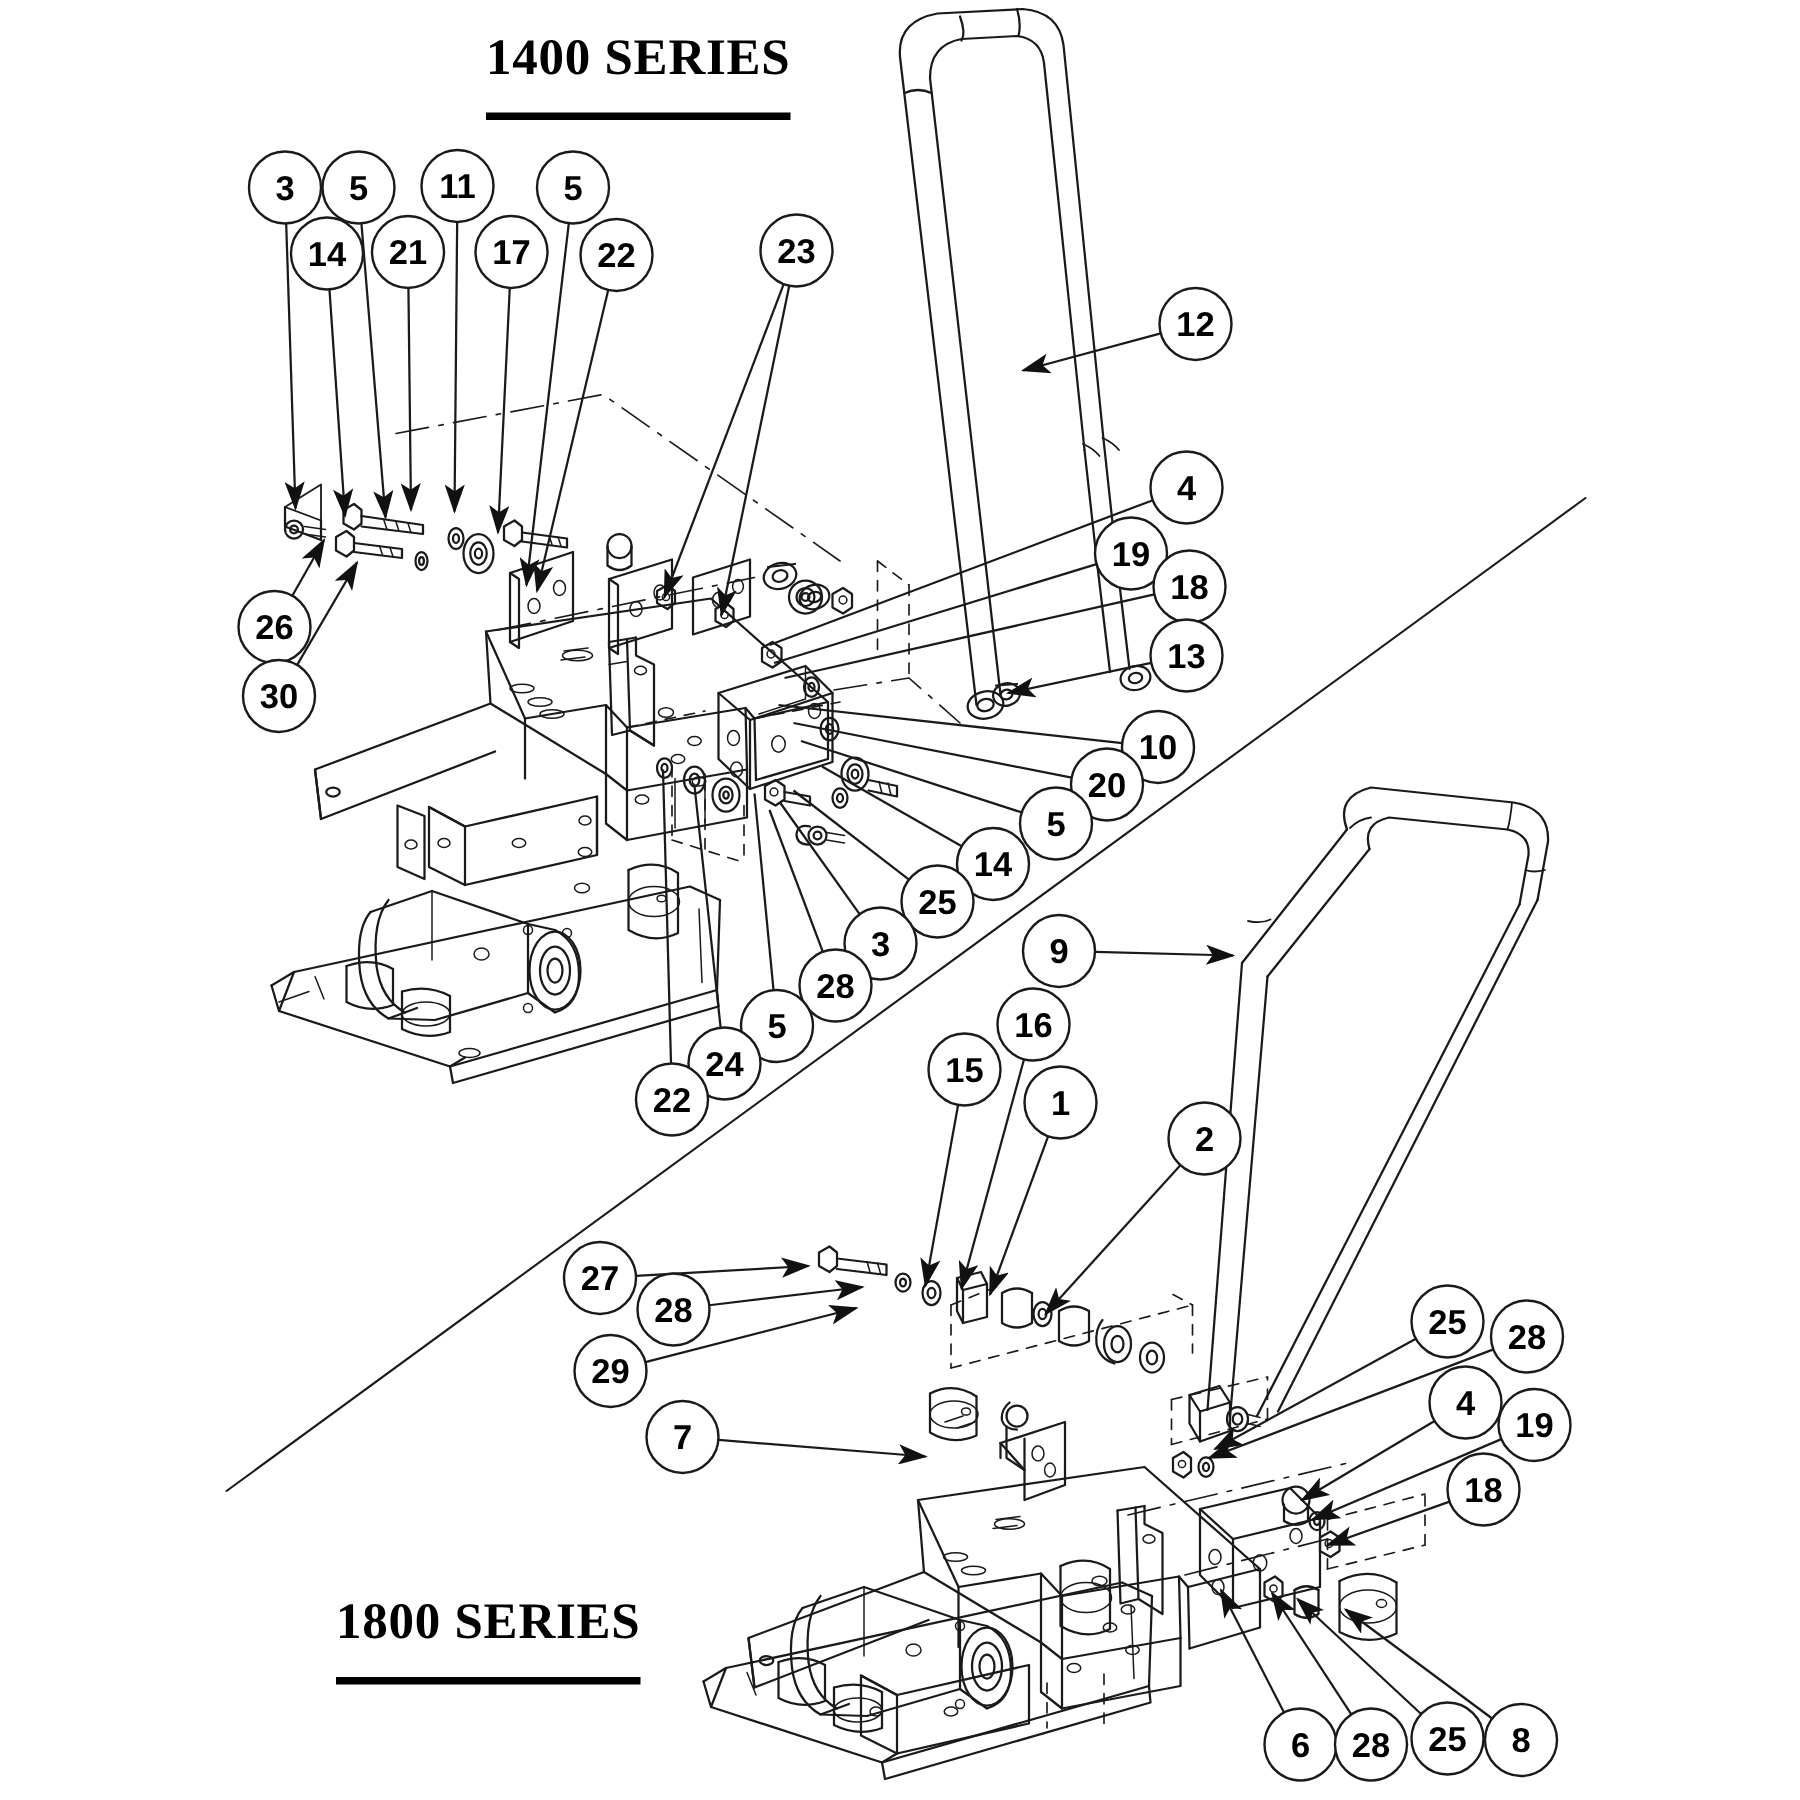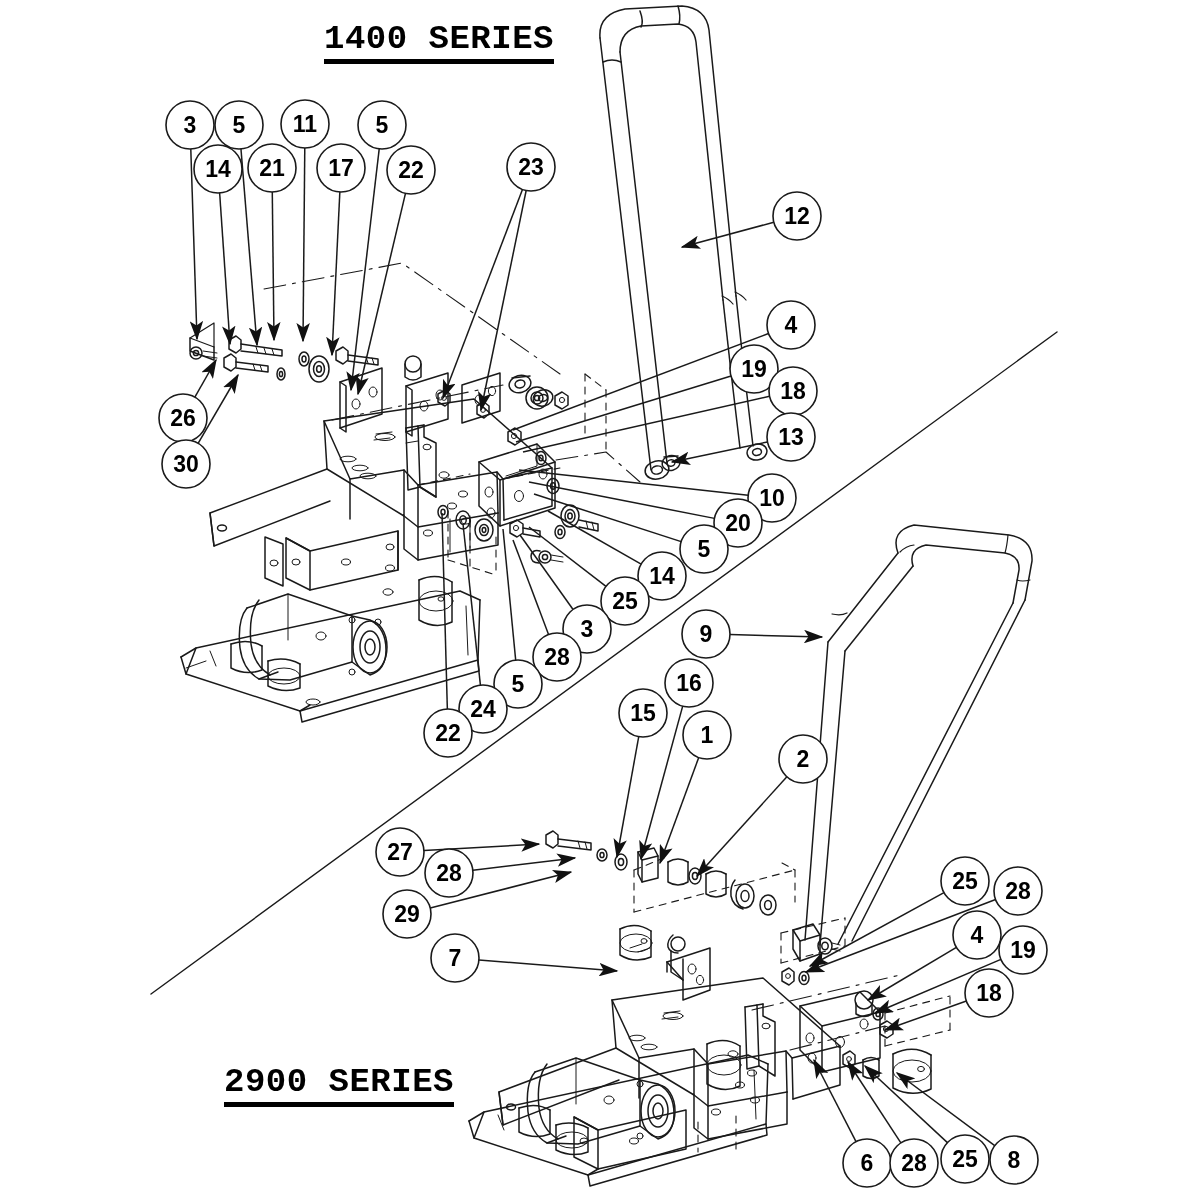--- a/index.html
+++ b/index.html
@@ -1,22 +1,22 @@
 <!DOCTYPE html>
 <html><head>
 <meta charset="utf-8">
 <title>Parts Diagram</title>
 <style>
   html,body{margin:0;padding:0;background:#fff;}
   body{width:1200px;height:1200px;font-family:"Liberation Sans",sans-serif;overflow:hidden;}
   #stage{position:relative;width:1200px;height:1200px;background:#fff;}
   #stage svg{position:absolute;left:0;top:0;}
   .ttl{position:absolute;font-weight:bold;font-size:34px;letter-spacing:0.5px;color:#000;
-       font-family:Liberation Mono, monospace;white-space:nowrap;border-bottom:5px solid #000;
-       padding-bottom:2px;line-height:1.02;}
+       font-family:Liberation Serif, serif;white-space:nowrap;border-bottom:5px solid #000;
+       padding-bottom:18px;line-height:1.02;}
   .callout-txt{font-family:"Liberation Sans",sans-serif;font-size:23px;font-weight:600;fill:#000;}
 </style>
 </head>
 <body>
 
 <div id="stage">
 
   <svg id="art" width="1200" height="1200" viewBox="0 0 1200 1200">
     <defs>
       <marker id="ah" markerWidth="13" markerHeight="9" refX="12" refY="4.5" orient="auto">
@@ -689,15 +689,15 @@
           <text x="965" y="1167" text-anchor="middle" class="callout-txt">25</text>
         </g>
         <g>
           <circle cx="1014" cy="1160" r="24" fill="#fff" stroke="#1a1a1a" stroke-width="1.6"></circle>
           <text x="1014" y="1168" text-anchor="middle" class="callout-txt">8</text>
         </g>
       </g>
   </svg>
 
   <div class="ttl" id="t0" style="left: 324px; top: 22px;">1400 SERIES</div>
-  <div class="ttl" id="t1" style="left: 224px; top: 1065px;">2900 SERIES</div>
+  <div class="ttl" id="t1" style="left: 224px; top: 1065px;">1800 SERIES</div>
 
 </div>
 
 </body></html>

